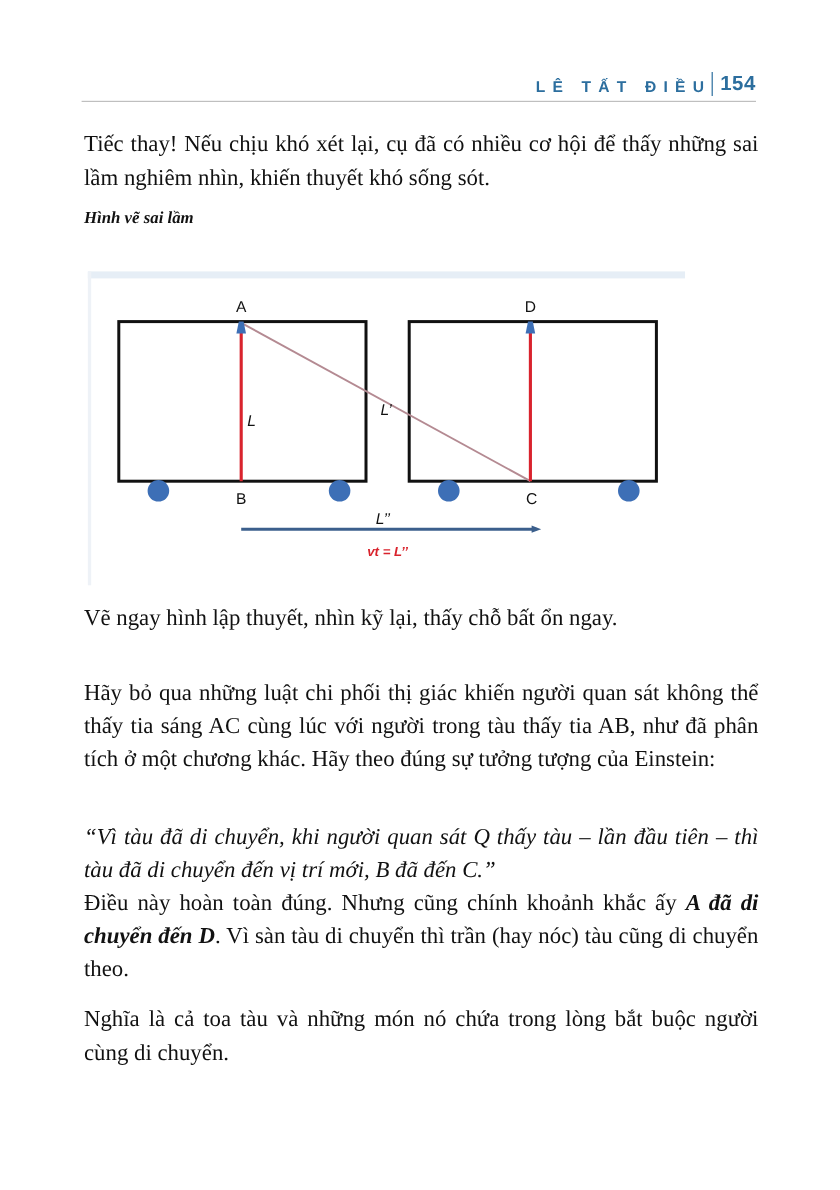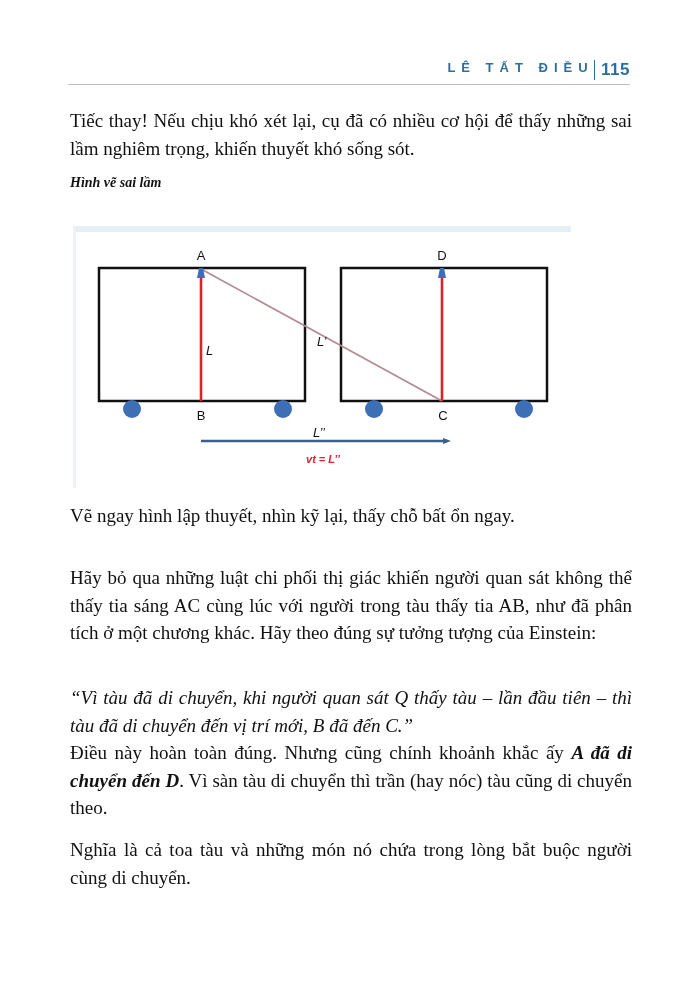--- a/index.html
+++ b/index.html
@@ -13,21 +13,21 @@
       position: relative;
       overflow: hidden;
       font-family: "Liberation Serif", "DejaVu Serif", serif;
       color: #111111;
     }
     .running-header {
       position: absolute;
       top: 60px;
       right: 70px;
       display: flex;
-      align-items: flex-start;
+      align-items: flex-end;
       font-family: "Liberation Sans", "DejaVu Sans", sans-serif;
       color: #2c6e9e;
       font-weight: bold;
     }
     .running-header .author {
       font-size: 13px;
       letter-spacing: 6px;
     }
     .running-header .sep {
       display: inline-block;
@@ -83,25 +83,25 @@
     .figure svg {
       display: block;
     }
   </style>
 </head>
 <body>
 
 <div class="running-header">
   <span class="author">LÊ TẤT ĐIỀU</span>
   <span class="sep"></span>
-  <span class="page-num">115</span>
+  <span class="page-num">154</span>
 </div>
 <div class="header-rule"></div>
 
-<p class="para" style="top:107px;">Tiếc thay! Nếu chịu khó xét lại, cụ đã có nhiều cơ hội để thấy những sai lầm nghiêm trọng, khiến thuyết khó sống sót.</p>
+<p class="para" style="top:107px;">Tiếc thay! Nếu chịu khó xét lại, cụ đã có nhiều cơ hội để thấy những sai lầm nghiêm nhìn, khiến thuyết khó sống sót.</p>
 
 <p class="figure-title">Hình vẽ sai lầm</p>
 
 <div class="figure">
   <svg width="498" height="262" viewBox="0 0 498 262" xmlns="http://www.w3.org/2000/svg">
 
     <rect x="0" y="0" width="498" height="6" fill="#e6eef6"></rect>
     <rect x="0" y="0" width="3" height="262" fill="#eef2f7"></rect>
 
     <rect x="26" y="42" width="206" height="133" fill="#ffffff" stroke="#111111" stroke-width="2.5"></rect>

